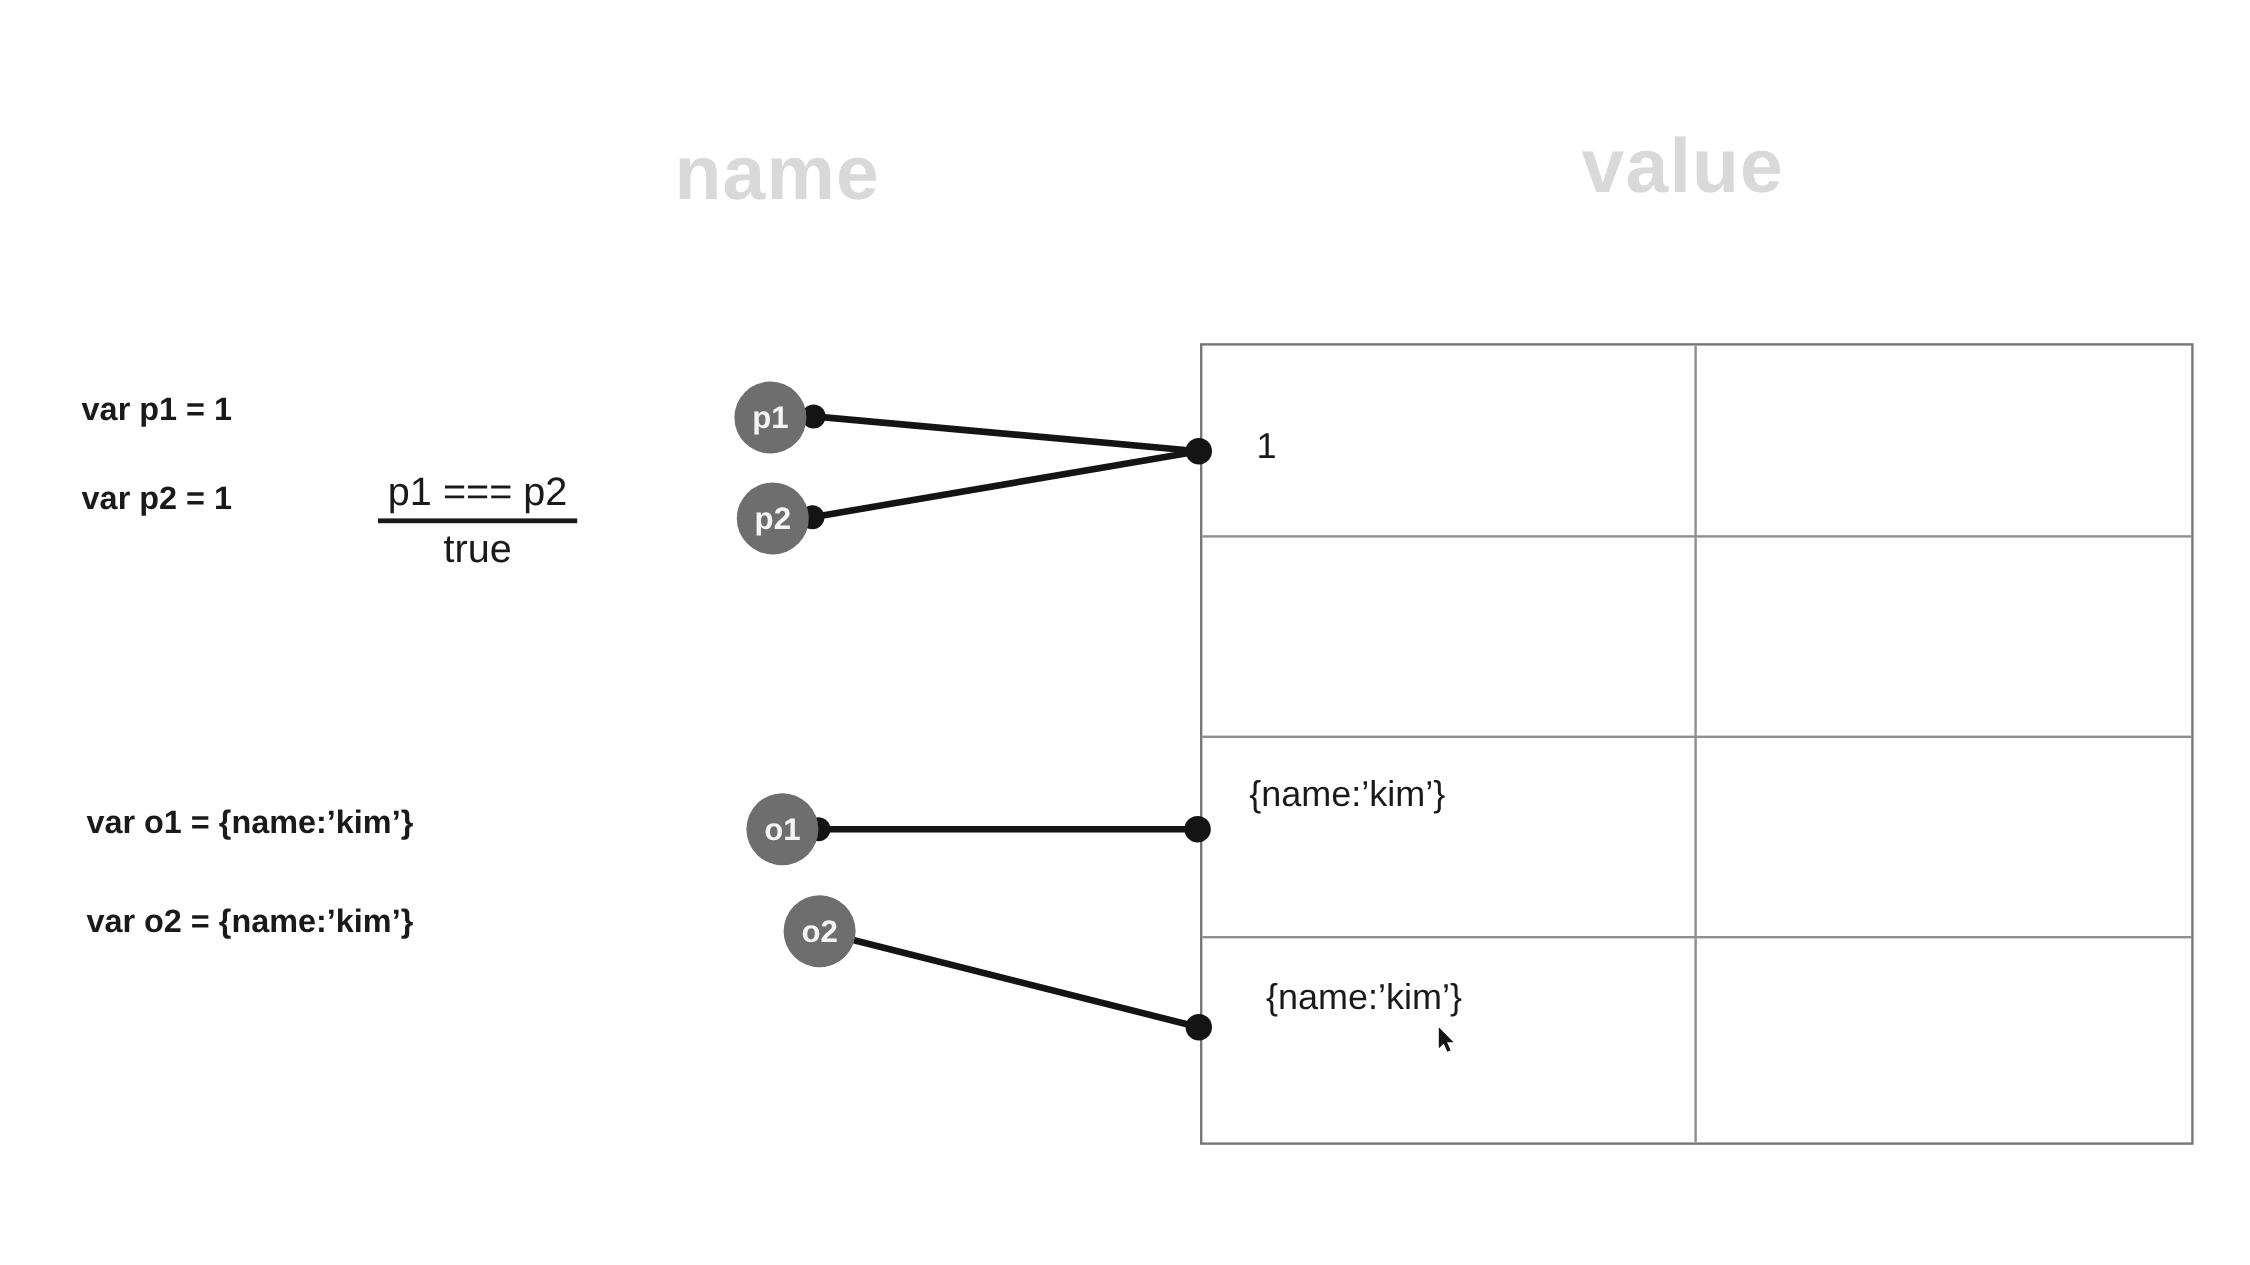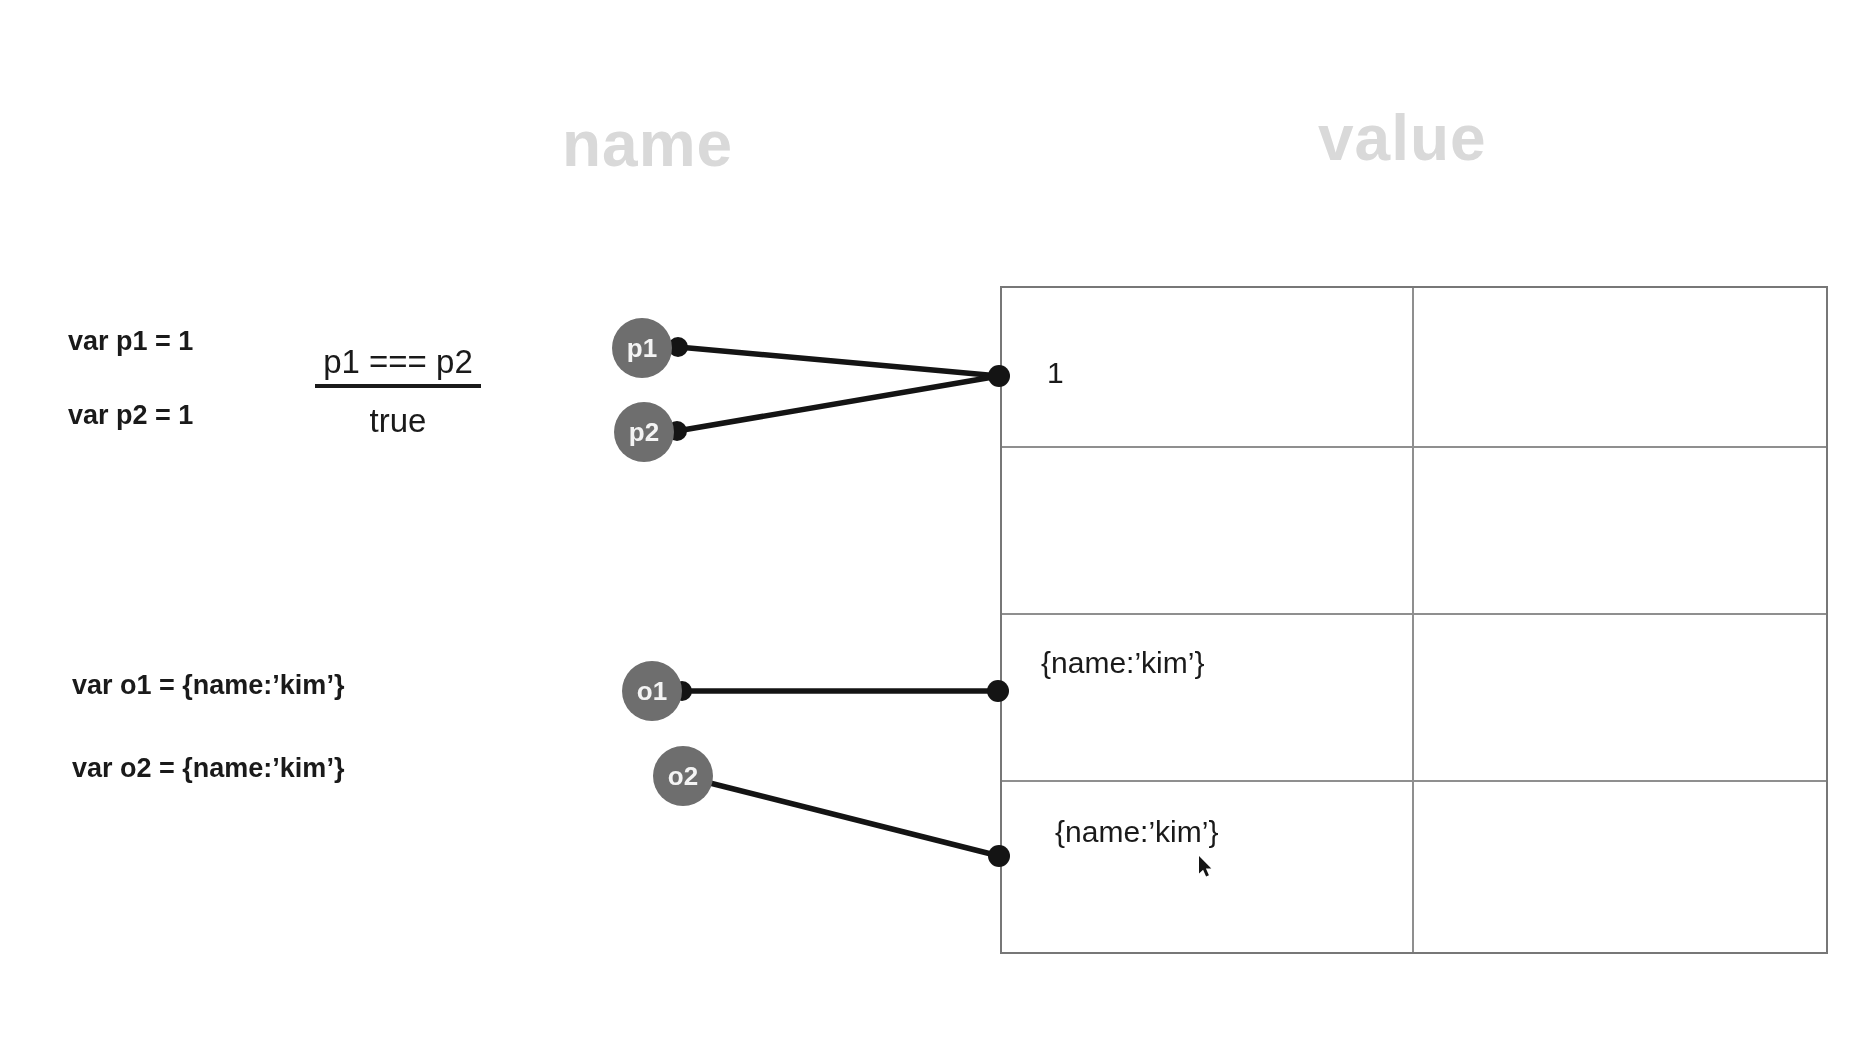--- a/index.html
+++ b/index.html
@@ -46,22 +46,23 @@
     position: absolute;
     text-align: center;
     font-size: 33px;
     color: var(--text, #1a1a1a);
     white-space: nowrap;
   }
   .frac-expr {
     line-height: 42px;
     border-bottom: 4px solid var(--text, #1a1a1a);
     padding: 0 3px 1px 3px;
+    margin-top: 48px;
   }
-  .frac-result { line-height: 40px; padding-top: 13px; }
+  .frac-result { line-height: 40px; padding-top: 1px; }
   #frac-p { left: 315px; top: 341px; min-width: 166px; }
   #frac-o { left: 427px; top: 684px; min-width: 168px; }
 
   
   .name-node {
     position: absolute;
     width: 60px; height: 60px;
     border-radius: 50%;
     background: var(--node-fill, #6e6e6e);
     color: var(--node-label, #f4f4f4);

